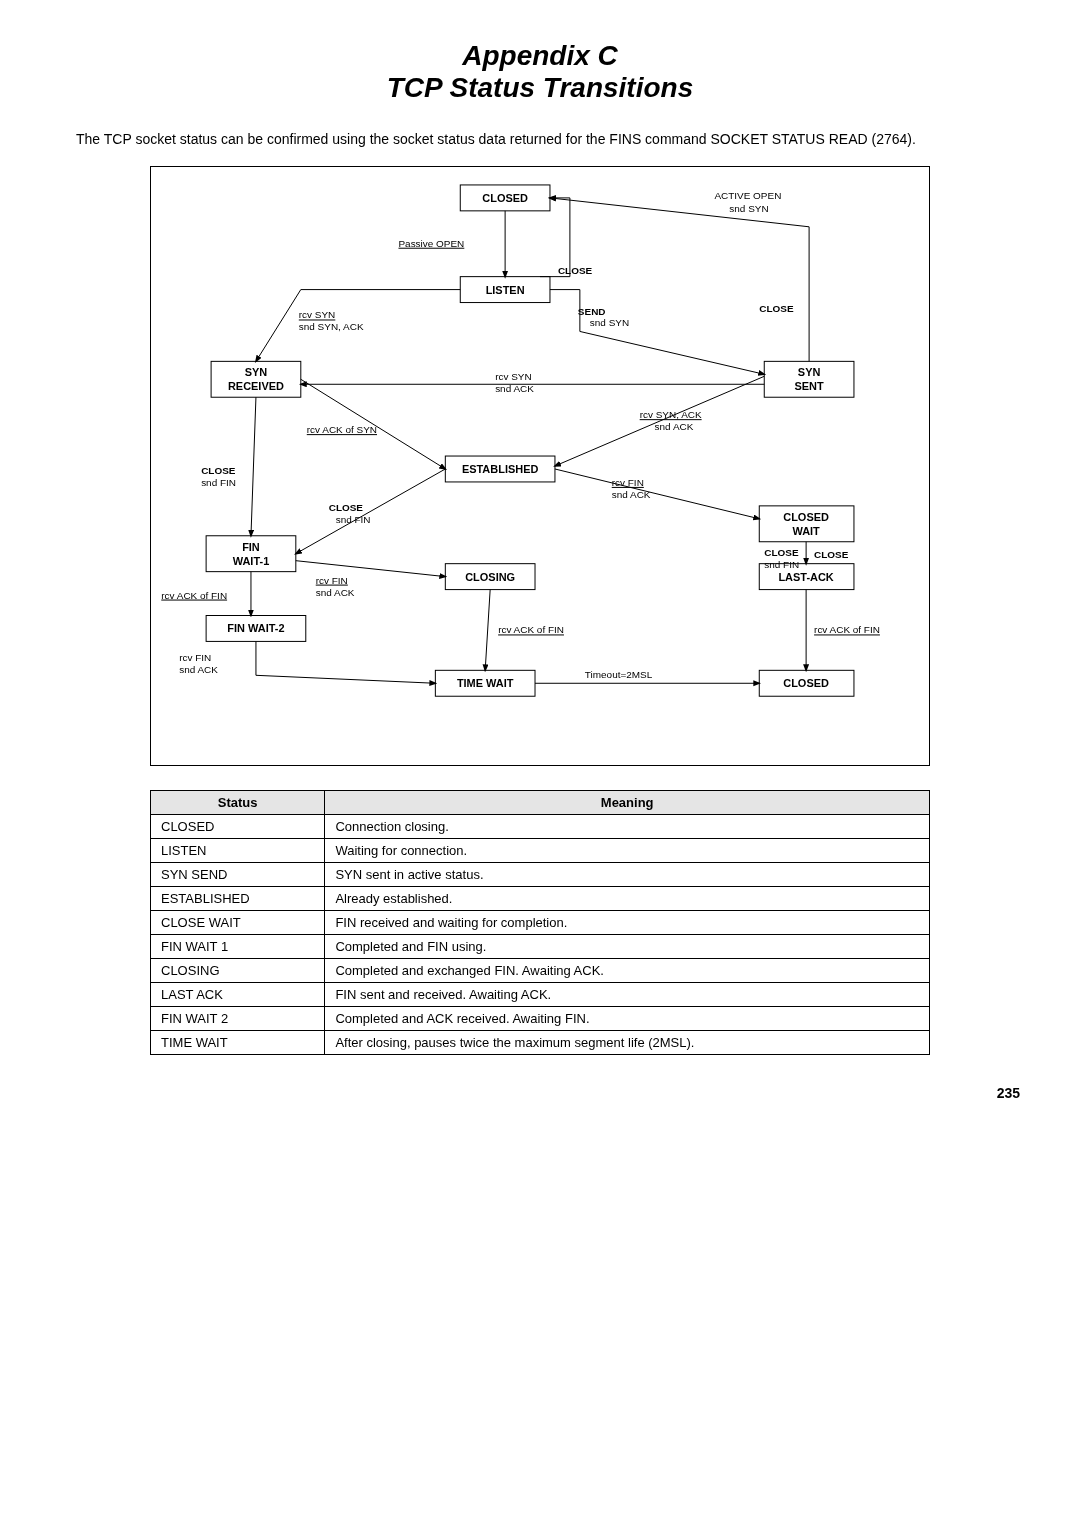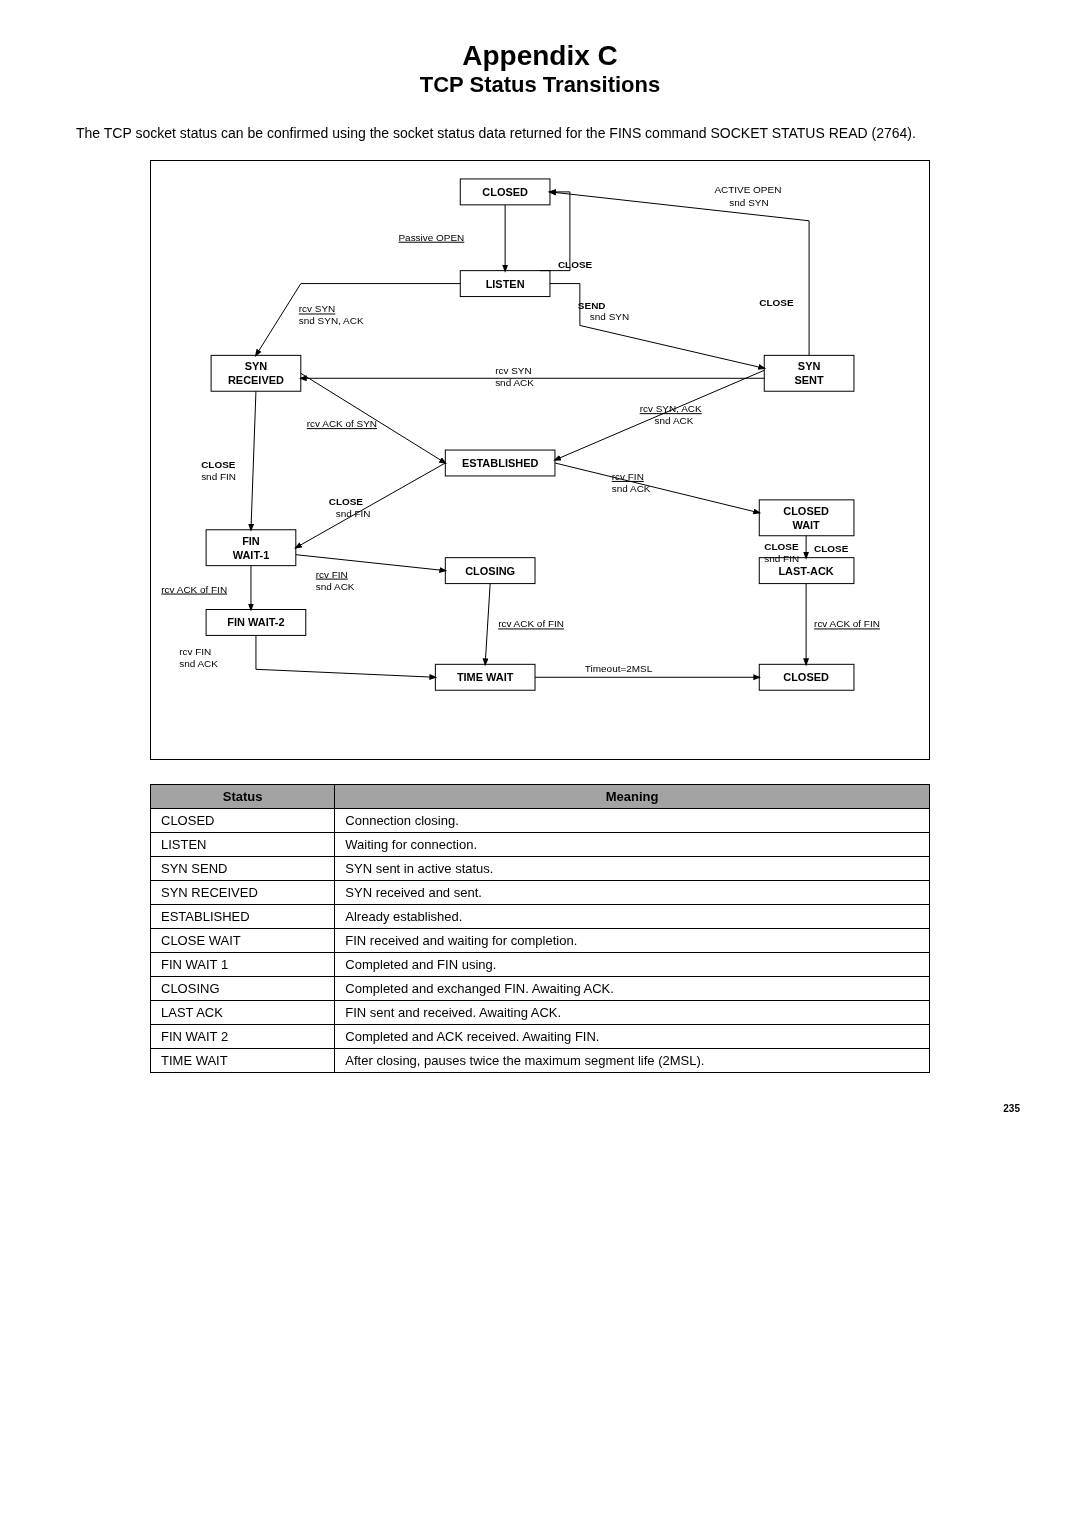--- a/index.html
+++ b/index.html
@@ -8,27 +8,28 @@
       font-family: Arial, sans-serif;
       font-size: 14px;
       color: #000;
       width: 1080px;
       min-height: 1528px;
       padding: 40px 60px;
     }
     .page-title {
       text-align: center;
       margin-bottom: 4px;
+      font-style: italic;
     }
     .page-title h1 {
       font-size: 28px;
       font-weight: bold;
     }
     .page-title h2 {
-      font-size: 22px;
+      font-size: 28px;
       font-weight: bold;
     }
     .intro-text {
       margin: 24px 0 16px 16px;
       font-size: 14px;
       line-height: 1.6;
       text-align: justify;
     }
     .diagram-container {
       border: 1px solid #000;
@@ -49,30 +50,30 @@
       margin: 0 auto;
       border-collapse: collapse;
       font-size: 13px;
     }
     .status-table th, .status-table td {
       border: 1px solid #000;
       padding: 4px 10px;
     }
     .status-table thead th {
       font-weight: bold;
-      background: #a3a3a3;
+      background: #e5e5e5;
       text-align: center;
     }
     .status-table td:first-child {
       white-space: nowrap;
     }
     .page-number {
       text-align: right;
       margin-top: 30px;
-      font-size: 10px;
+      font-size: 14px;
       font-weight: bold;
     }
   </style>
 </head>
 <body>
 
 <div class="page-title">
   <h1>Appendix C</h1>
   <h2>TCP Status Transitions</h2>
 </div>
@@ -218,24 +219,20 @@
       </tr>
       <tr>
         <td>LISTEN</td>
         <td>Waiting for connection.</td>
       </tr>
       <tr>
         <td>SYN SEND</td>
         <td>SYN sent in active status.</td>
       </tr>
       <tr>
-        <td>SYN RECEIVED</td>
-        <td>SYN received and sent.</td>
-      </tr>
-      <tr>
         <td>ESTABLISHED</td>
         <td>Already established.</td>
       </tr>
       <tr>
         <td>CLOSE WAIT</td>
         <td>FIN received and waiting for completion.</td>
       </tr>
       <tr>
         <td>FIN WAIT 1</td>
         <td>Completed and FIN using.</td>

